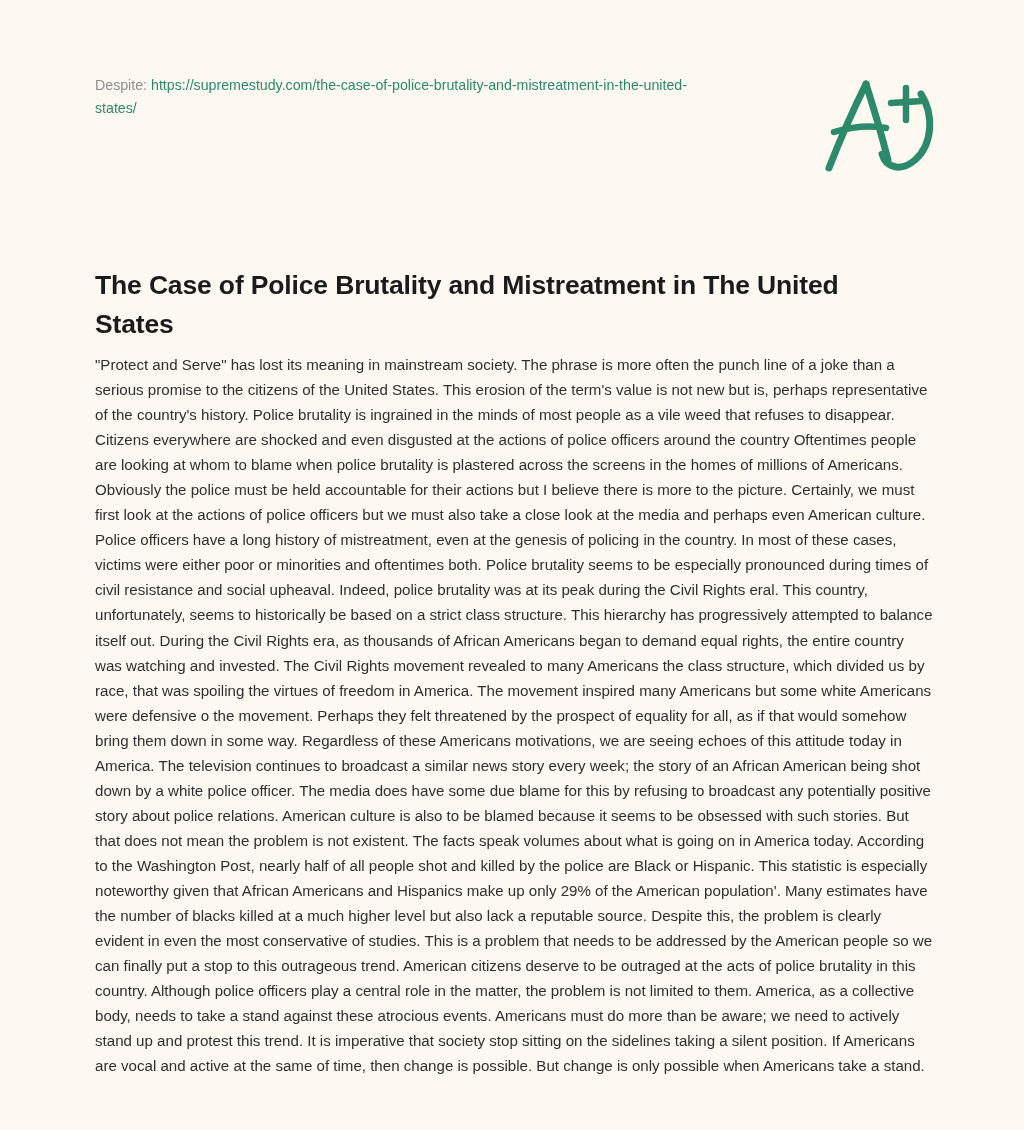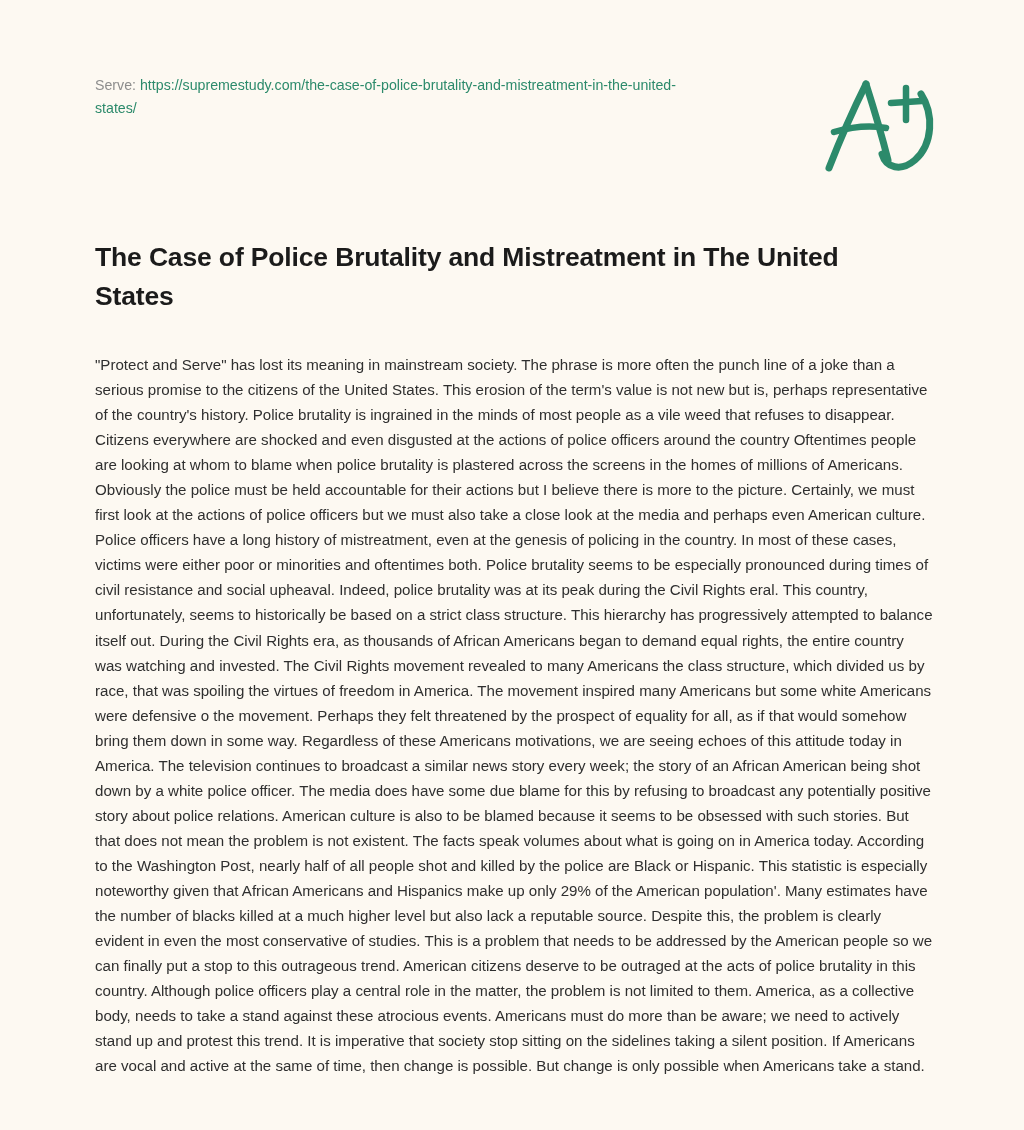--- a/index.html
+++ b/index.html
@@ -71,21 +71,21 @@
   .logo svg {
     display: block;
     width: 122px;
     height: 108px;
   }
 
   
   .doc-title {
     position: absolute;
     left: 95px;
-    top: 238px;
+    top: 266px;
     width: 790px;
     margin: 0;
     font-size: 26.5px;
     font-weight: bold;
     line-height: 39px;
     color: #1b1b1b;
     letter-spacing: -0.15px;
   }
 
   
@@ -102,21 +102,21 @@
   }
 </style>
 </head>
 <body>
 
 <div class="page">
 
   <div class="header">
 
     <div class="source-line">
-      <span class="source-label">Serve:</span> <a class="source-url" href="#">https://supremestudy.com/the-case-of-police-brutality-and-mistreatment-in-the-united-states/</a>
+      <span class="source-label">Despite:</span> <a class="source-url" href="#">https://supremestudy.com/the-case-of-police-brutality-and-mistreatment-in-the-united-states/</a>
     </div>
   </div>
 
   <div class="logo">
     <svg viewBox="0 0 122 108" xmlns="http://www.w3.org/2000/svg" fill="none" stroke="#2c8a6b" stroke-linecap="round" stroke-linejoin="round">
 
       <path d="M11 98 C 18 80, 34 42, 48 14" stroke-width="7"></path>
 
       <path d="M48 14 C 55 36, 64 66, 70 90" stroke-width="7"></path>
 

